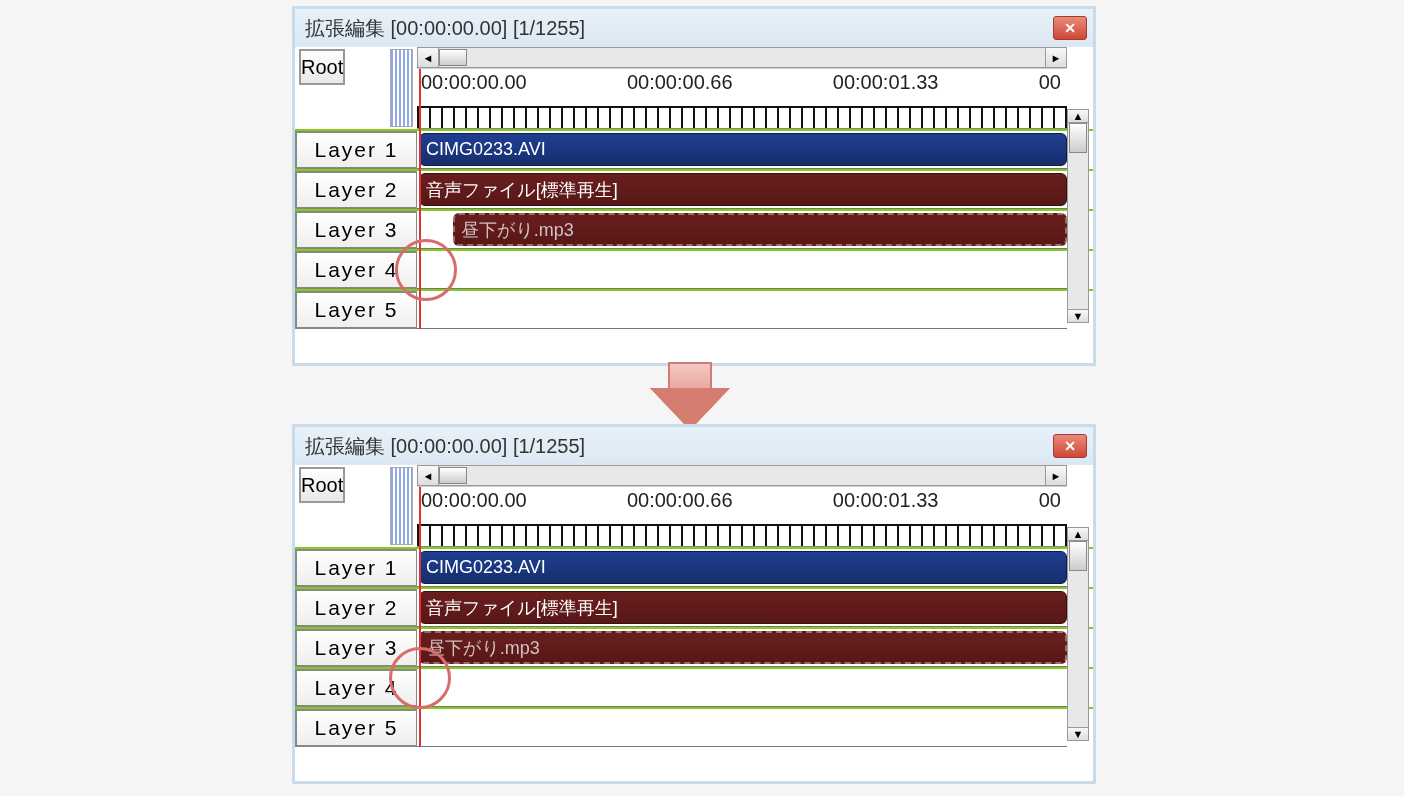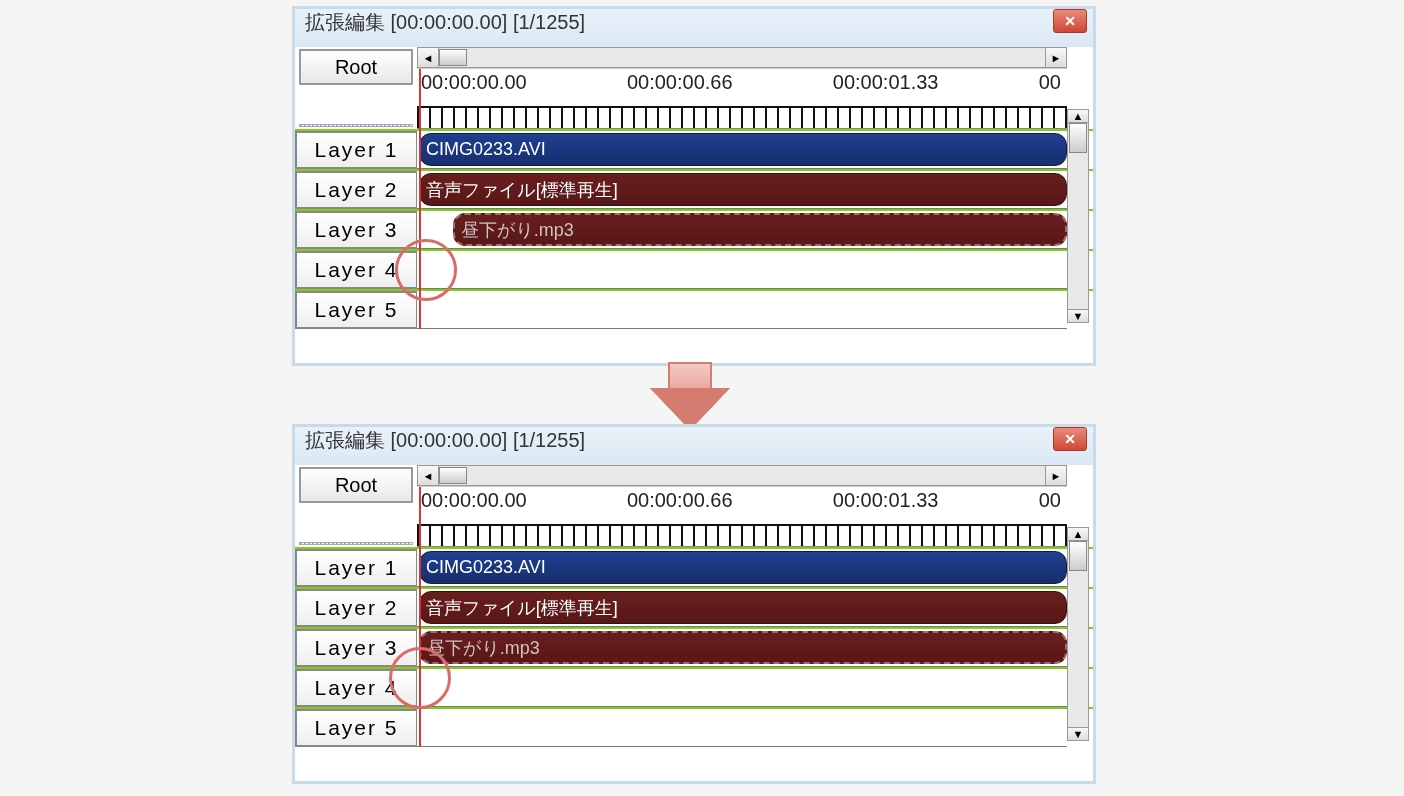--- a/index.html
+++ b/index.html
@@ -14,21 +14,21 @@
   .window {
     position: absolute;
     background: #fff;
     border: 3px solid #c8dbea;
     width: 804px;
   }
   .titlebar {
     background: linear-gradient(#e8f1f9, #dbe8f3);
     height: 38px;
     display: flex;
-    align-items: flex-start;
+    align-items: center;
     padding: 0 6px;
     color: #333;
   }
   .titlebar-text {
     flex: 1;
     font-size: 20px;
     padding-left: 4px;
   }
   .close-btn {
     width: 34px;
@@ -47,21 +47,20 @@
   .body-area {
     background: #fff;
   }
   .top-row {
     display: flex;
     height: 82px;
   }
   .left-col {
     width: 122px;
     display: flex;
-    flex-direction: column;
     gap: 37px;
   }
   .root-btn {
     height: 36px;
     border: 2px solid #999;
     margin: 2px 4px 0 4px;
     display: flex;
     align-items: center;
     justify-content: center;
     background: linear-gradient(#fff, #e8e8e8);
@@ -156,21 +155,21 @@
   }
   .layer-track {
     flex: 1;
     position: relative;
     border-bottom: 1px solid #777;
     background: #fff;
   }
   .clip {
     position: absolute;
     top: 2px; bottom: 2px;
-    border-radius: 12px;
+    border-radius: 6px;
     color: #fff;
     font-size: 18px;
     display: flex;
     align-items: center;
     padding-left: 6px;
     cursor: pointer;
   }
   .clip-video {
     background: linear-gradient(#1f3f92, #162e6d);
     border: 1px solid #0d1c44;

